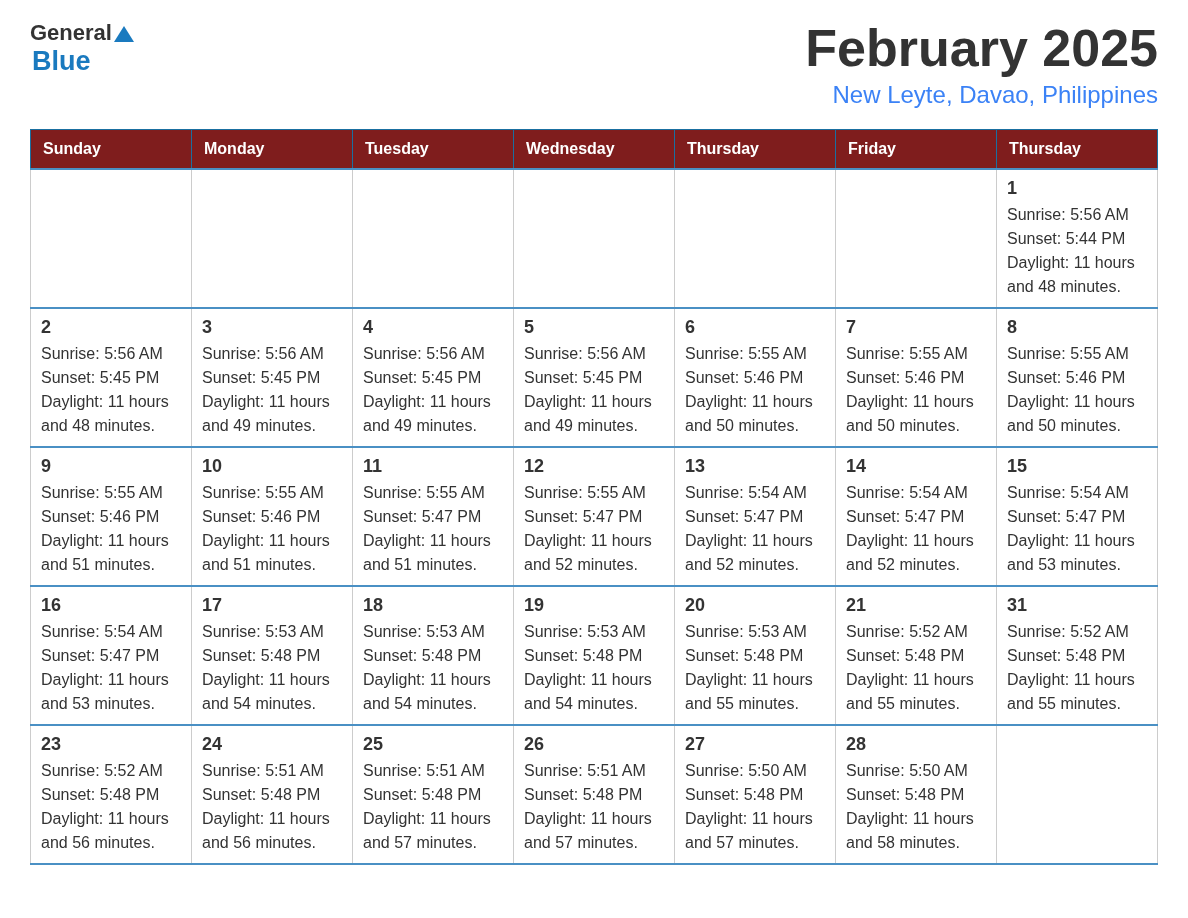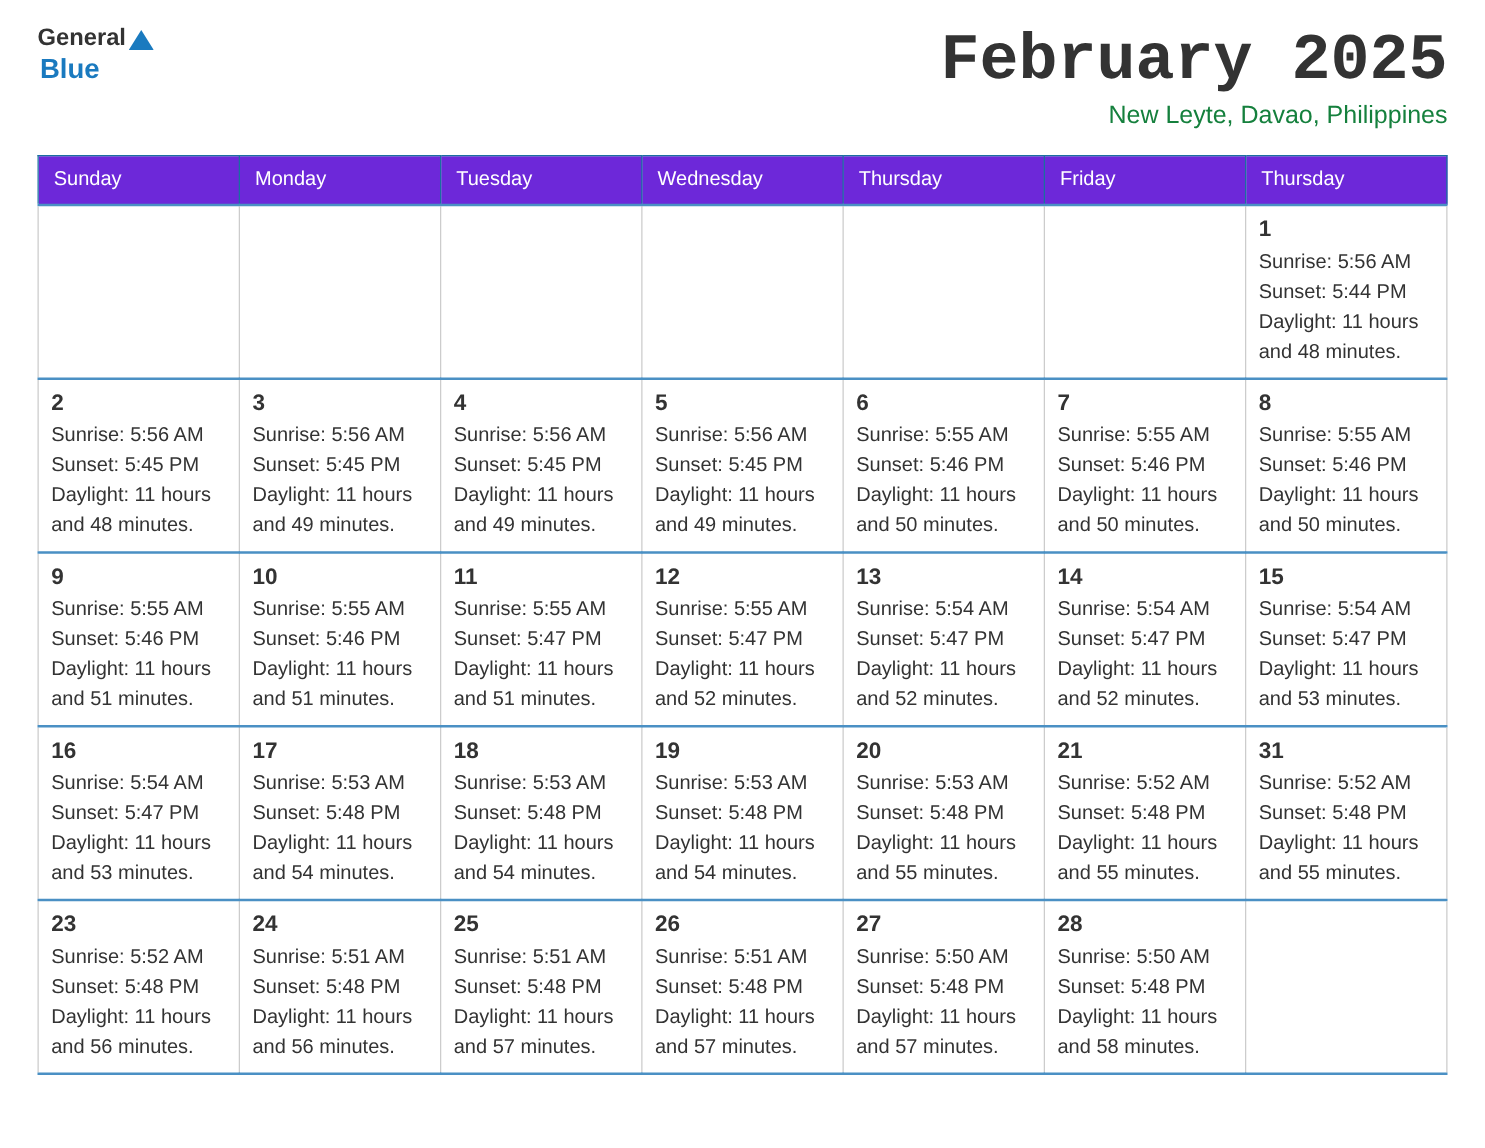--- a/index.html
+++ b/index.html
@@ -9,56 +9,55 @@
       color: #333;
       padding: 20px 30px;
     }
     .header-area {
       display: flex;
       justify-content: space-between;
       align-items: flex-start;
       margin-bottom: 20px;
     }
     .logo-text-general {
-      font-size: 19px;
+      font-size: 22px;
       font-weight: bold;
       color: #333;
     }
     .logo-text-blue {
-      font-size: 22px;
+      font-size: 27px;
       font-weight: bold;
       color: #1a7abf;
     }
     .title-area {
       text-align: right;
     }
     .month-title {
       font-size: 52px;
       font-weight: bold;
       color: #333;
       line-height: 1.1;
-      font-family: Liberation Mono, monospace;
     }
     .location-title {
-      font-size: 20px;
-      color: #15803d;
+      font-size: 24px;
+      color: #3b82f6;
       margin-top: 4px;
     }
     .calendar-table {
       width: 100%;
       border-collapse: collapse;
       border: 1px solid #ccc;
     }
     .calendar-table th {
-      background-color: #6d28d9;
+      background-color: #7f1d1d;
       color: #fff;
       text-align: left;
       padding: 10px 12px;
       font-size: 16px;
-      font-weight: normal;
+      font-weight: bold;
       border: 1px solid #1a6fa0;
     }
     .calendar-table td {
       vertical-align: top;
       padding: 8px 10px;
       border: 1px solid #ccc;
       width: calc(100% / 7);
       min-height: 100px;
     }
     .calendar-table tr {

